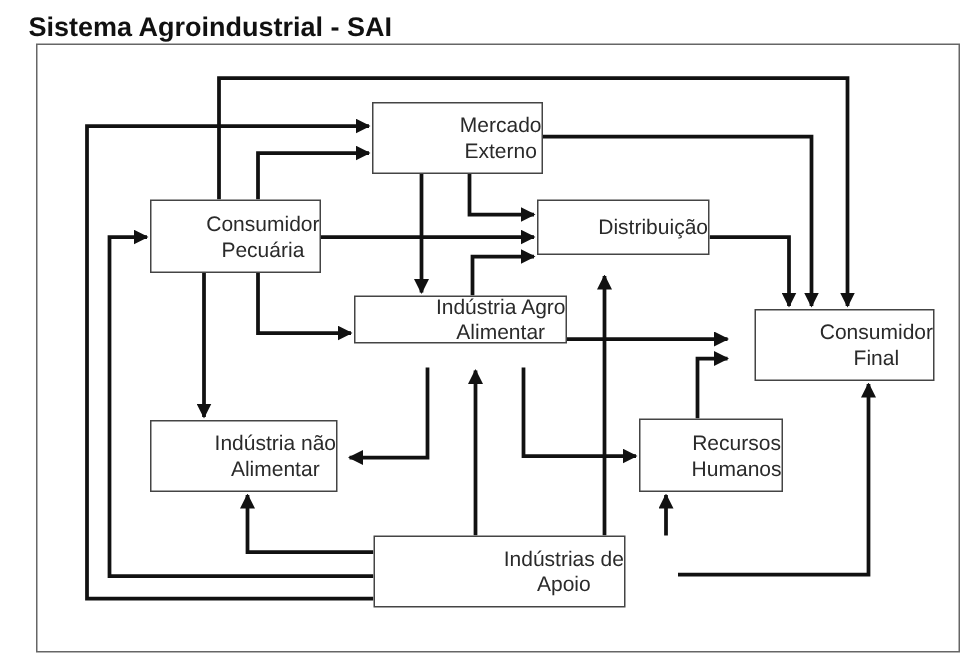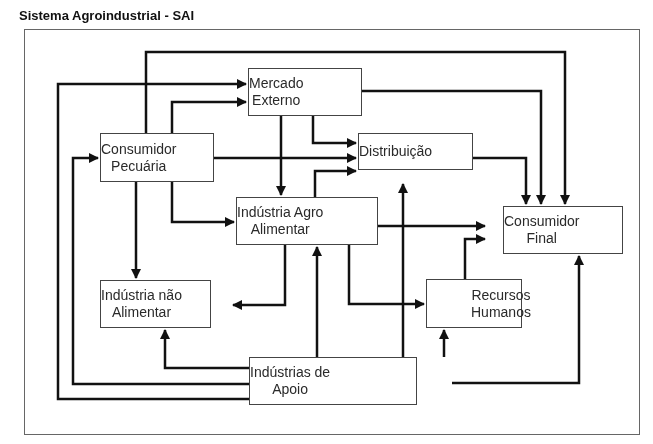--- a/index.html
+++ b/index.html
@@ -1,21 +1,21 @@
 <!DOCTYPE html>
 <html><head>
 <meta charset="utf-8">
 <style>
   html, body { margin: 0; padding: 0; background: #ffffff; }
   body { width: 653px; height: 444px; position: relative; overflow: hidden; font-family: "Liberation Sans", sans-serif; }
-  .title { position: absolute; left: 19px; top: 8px; font-size: 13px; font-weight: bold; color: #111; }
+  .title { position: absolute; left: 19px; top: 8px; font-size: 18px; font-weight: bold; color: #111; }
   .frame { position: absolute; left: 24px; top: 29px; width: 616px; height: 406px; border: 1.5px solid #666; box-sizing: border-box; }
   svg.lines { position: absolute; left: 0; top: 0; }
   .node { position: absolute; background: #fff; border: 1.5px solid #444; box-sizing: border-box;
-          display: flex; align-items: center; justify-content: flex-start; text-align: center;
+          display: flex; align-items: center; justify-content: flex-end; text-align: center;
           font-size: 14px; line-height: 17px; color: #2a2a2a; }
   .node span { white-space: pre-line; }
 </style>
 </head>
 <body>
 
 <div class="title">Sistema Agroindustrial - SAI</div>
 <div class="frame"></div>
 
 <svg class="lines" width="653" height="444">
@@ -74,29 +74,29 @@
   <span>Mercado
 Externo</span>
 </div>
 <div class="node" style="left:100px; top:133px; width:114px; height:49px;">
   <span>Consumidor
 Pecuária</span>
 </div>
 <div class="node" style="left:358px; top:133px; width:115px; height:37px;">
   <span>Distribuição</span>
 </div>
-<div class="node" style="left:236px; top:197px; width:142px; height:48px;">
+<div class="node" style="left:236px; top:197px; width:142px; height:32px;">
   <span>Indústria Agro
 Alimentar</span>
 </div>
 <div class="node" style="left:487px; top:206px; width:120px; height:48px;margin-left:16px;">
   <span>Consumidor
 Final</span>
 </div>
-<div class="node" style="left:100px; top:280px; width:111px; height:48px;">
+<div class="node" style="left:100px; top:280px; width:125px; height:48px;">
   <span>Indústria não
 Alimentar</span>
 </div>
 <div class="node" style="left:426px; top:279px; width:96px; height:49px;padding-left:44px;">
   <span>Recursos
 Humanos</span>
 </div>
 <div class="node" style="left:249px; top:357px; width:168px; height:48px;">
   <span>Indústrias de
 Apoio</span>

